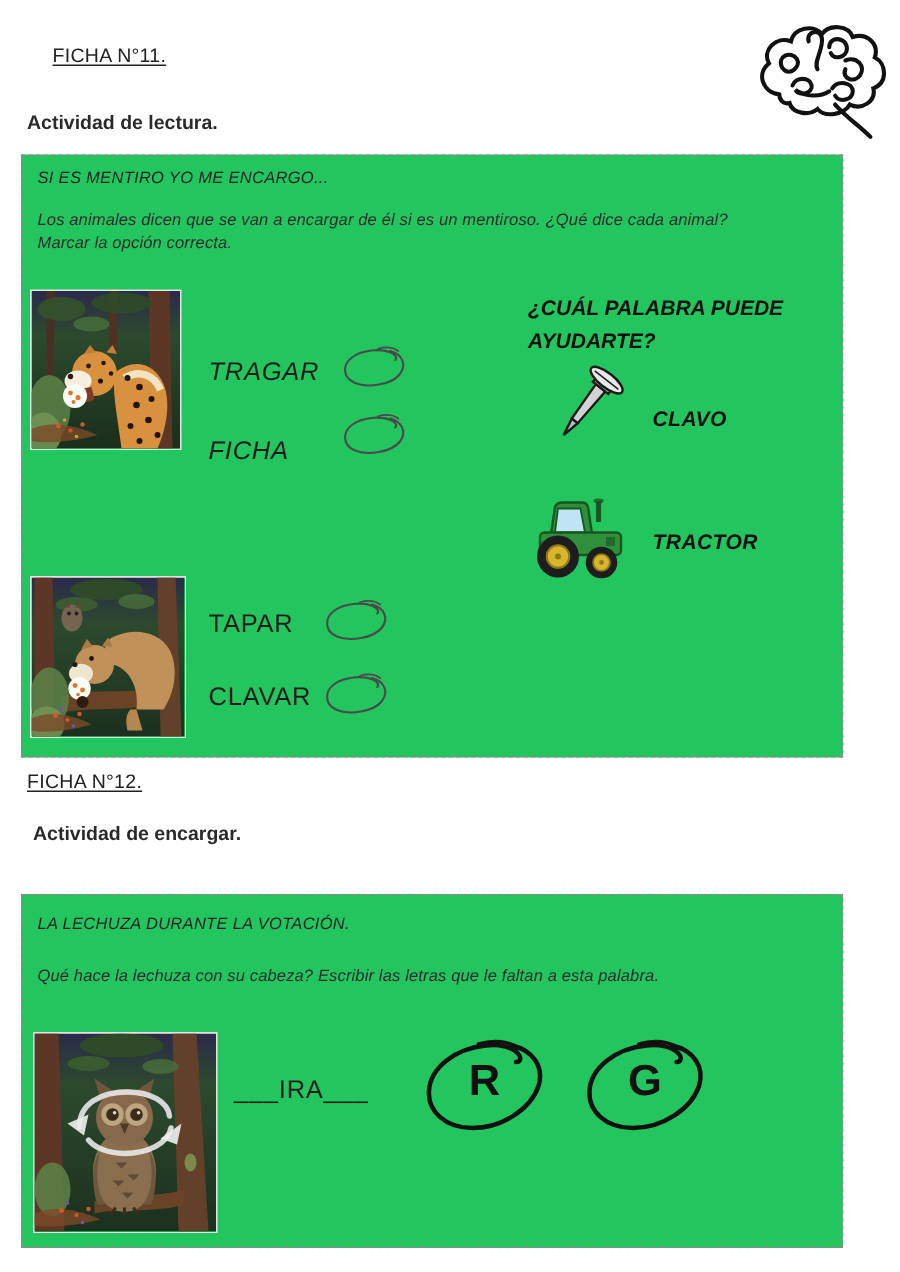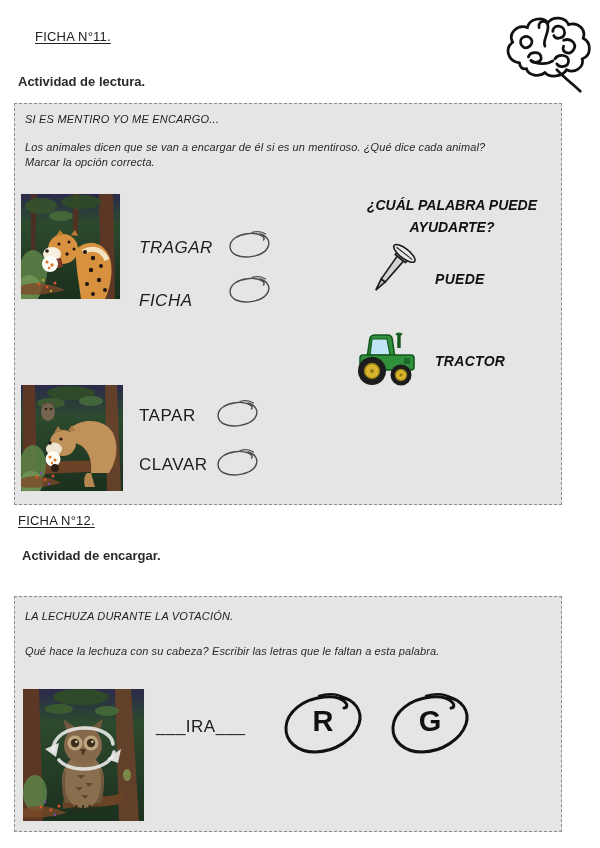--- a/index.html
+++ b/index.html
@@ -1,26 +1,26 @@
 <!DOCTYPE html>
 <html><head>
 <meta charset="utf-8">
 <style>
   html,body{margin:0;padding:0;background:#ffffff;}
   #page{position:relative;width:600px;height:848px;background:#ffffff;overflow:hidden;
         font-family:"Liberation Sans",sans-serif;color:#1f1f1f;}
   .abs{position:absolute;}
   .ficha-title{font-size:13px;color:#222;text-decoration:underline;text-underline-offset:2px;letter-spacing:.2px;}
   .ficha-sub{font-size:13px;color:#2a2a2a;font-weight:bold;}
-  .dashed-box{position:absolute;border:1px dashed #8c8c8c;background:#e5e5e5;box-sizing:border-box;}
+  .dashed-box{position:absolute;border:1px dashed #8c8c8c;background:#22c55e;box-sizing:border-box;}
   .box-heading{font-style:italic;font-size:11px;color:#222;letter-spacing:.2px;}
   .instr{font-style:italic;font-size:11px;color:#2a2a2a;letter-spacing:.1px;white-space:nowrap;}
   .opt-label{font-size:17px;color:#1c1c1c;letter-spacing:.5px;white-space:nowrap;}
   .it{font-style:italic;}
-  .help-title{font-weight:bold;font-style:italic;font-size:14px;line-height:1.55;text-align:center;color:#111;}
+  .help-title{font-weight:bold;font-style:italic;font-size:14px;line-height:1.55;text-align:left;color:#111;}
   .help-label{font-weight:bold;font-style:italic;font-size:14px;color:#111;letter-spacing:.3px;}
   .word-blank{font-size:17px;color:#1c1c1c;letter-spacing:.5px;}
   .letter-circle{position:absolute;width:88px;height:68px;}
   .letter-circle svg{position:absolute;left:0;top:0;}
   .letter-circle .ltr{position:absolute;left:0;top:14px;width:100%;text-align:center;
         font-weight:bold;font-size:29px;color:#111;}
   .img-frame{position:absolute;box-shadow:0 0 0 1px #e3e3e3;}
   .answer-circle{position:absolute;cursor:pointer;}
 </style>
 </head>
@@ -127,21 +127,21 @@
 
     <svg class="abs" style="left:350px;top:138px;" width="56" height="62" viewBox="0 0 56 62">
       <g transform="rotate(38 28 26)" stroke="#1a1a1a" stroke-width="1.6">
         <polygon points="24,14 32,14 30.5,42 25.5,42" fill="#d2d2d2"></polygon>
         <polygon points="25.5,42 30.5,42 28,54" fill="#bdbdbd"></polygon>
         <rect x="21.5" y="9.5" width="13" height="4.5" fill="#c6c6c6"></rect>
         <ellipse cx="28" cy="7.5" rx="13" ry="4.8" fill="#e8e8e8"></ellipse>
         <line x1="18" y1="7.5" x2="38" y2="7.5" stroke-width="1"></line>
       </g>
     </svg>
-    <div class="abs help-label" style="left:420px;top:167px;">PUEDE</div>
+    <div class="abs help-label" style="left:420px;top:167px;">CLAVO</div>
 
     <svg class="abs" style="left:337px;top:221px;" width="67" height="62" viewBox="0 0 67 62">
       <ellipse cx="47" cy="9" rx="3.4" ry="1.6" fill="#1f6b2d"></ellipse>
       <rect x="45.3" y="9" width="3.4" height="14" fill="#14581f"></rect>
       <path d="M15,33 L18,13 Q19,10 23,10 L36,10 Q39,10 40,13 L43,33 Z" fill="#2f8f3b" stroke="#14581f" stroke-width="1.6"></path>
       <polygon points="20,14 35,14 38,30 18,30" fill="#bfe4f5" stroke="#14581f" stroke-width="1.2"></polygon>
       <rect x="8" y="30" width="54" height="15" rx="3" fill="#2f8f3b" stroke="#14581f" stroke-width="1.6"></rect>
       <rect x="52" y="33" width="6" height="6" fill="#1f6b2d"></rect>
       <circle cx="20" cy="46" r="14" fill="#1d1d1d"></circle>
       <circle cx="20" cy="46" r="7.5" fill="#d9b52d" stroke="#8f7a1a" stroke-width="1.4"></circle>

